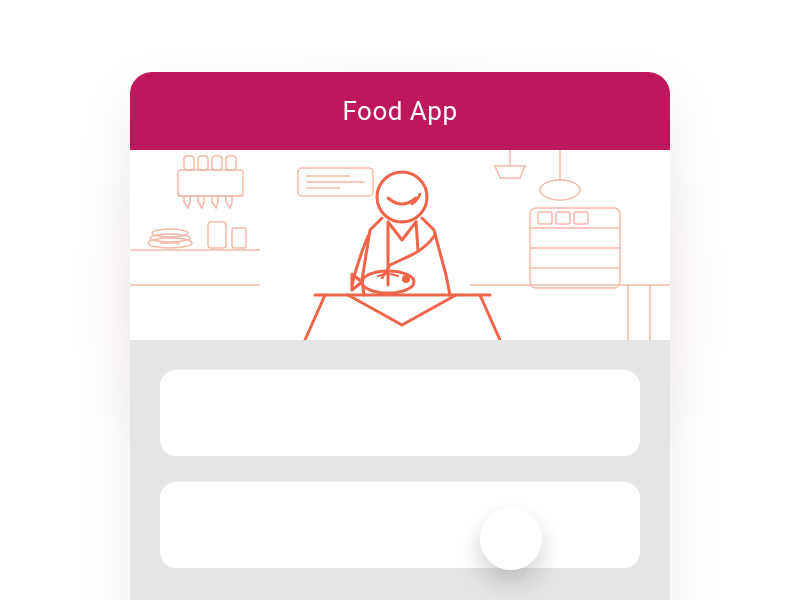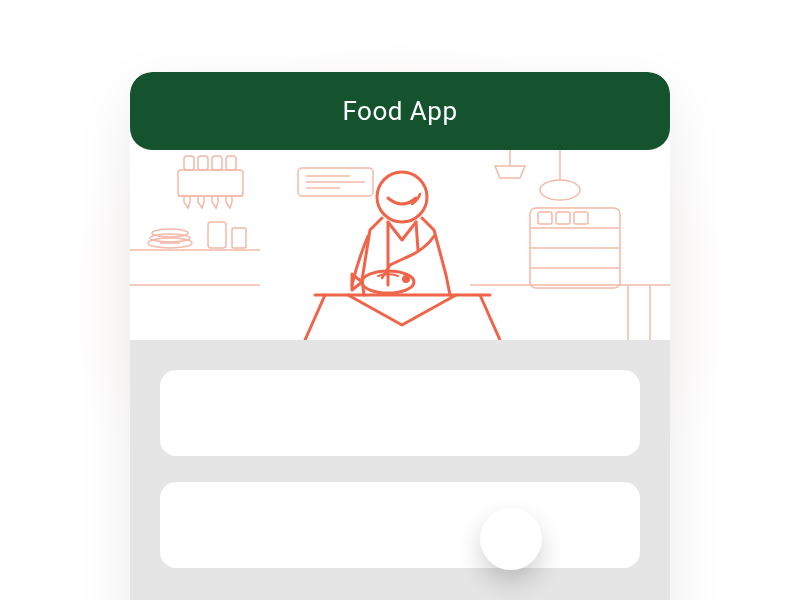--- a/index.html
+++ b/index.html
@@ -24,26 +24,25 @@
       height: 700px;
       background: #ffffff;
       border-radius: 22px 22px 0 0;
       margin-top: 72px;
       box-shadow: 0 20px 60px rgba(0, 0, 0, 0.08);
       overflow: hidden;
       position: relative;
     }
     
     .header {
-      background: #14532d;
+      background: #be185d;
       height: 78px;
       display: flex;
       align-items: center;
       justify-content: center;
-      border-radius: 22px;
     }
     
     .header-title {
       color: #ffffff;
       font-size: 26px;
       font-weight: 400;
       letter-spacing: 0.5px;
     }
     
     .hero-illustration {

